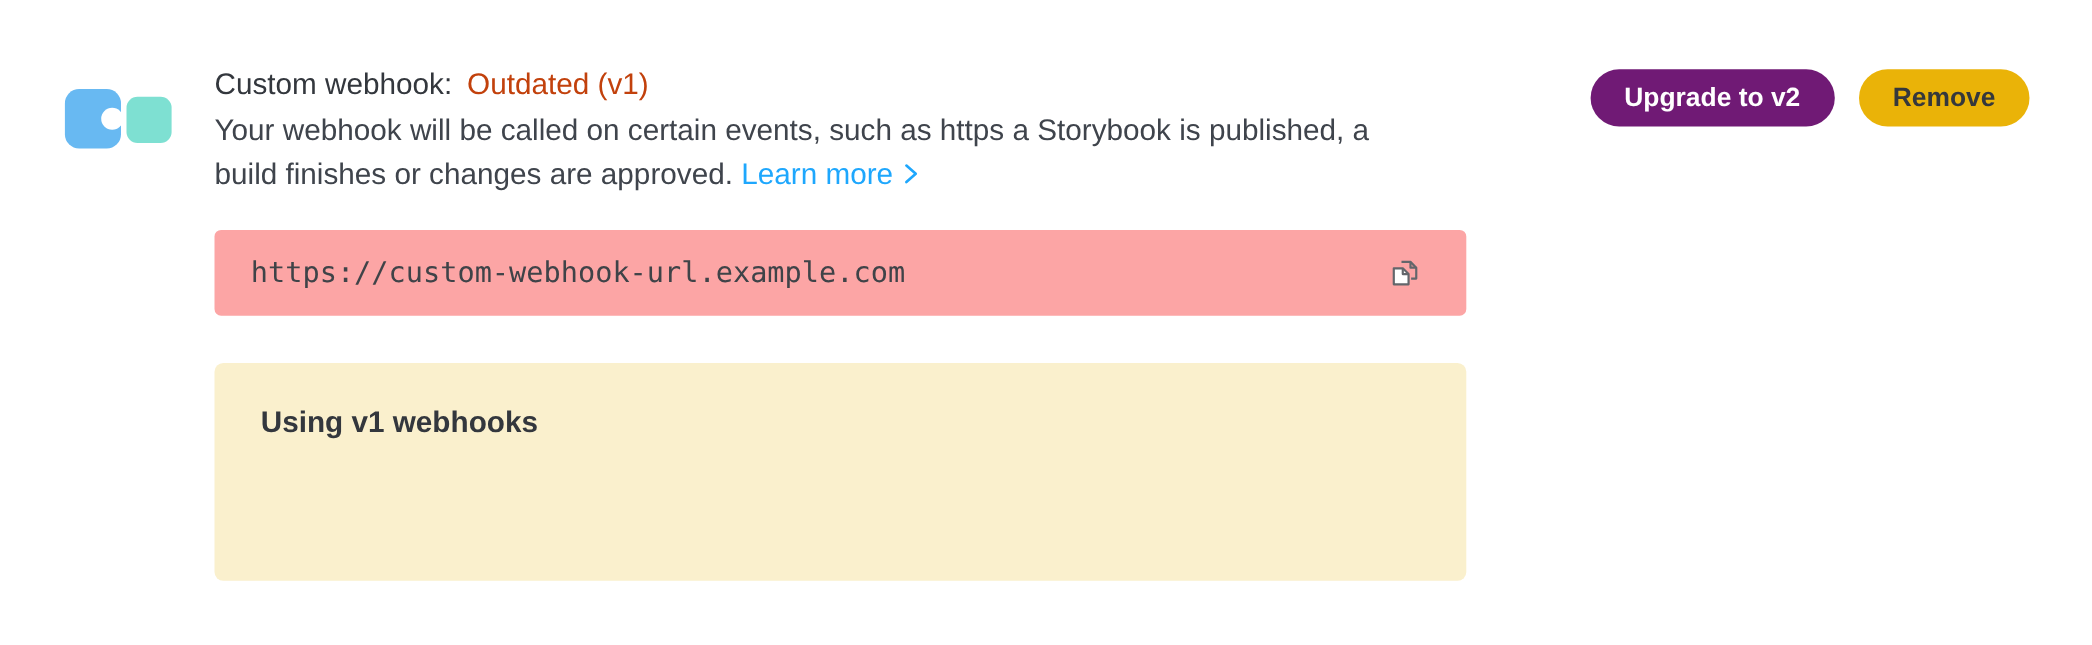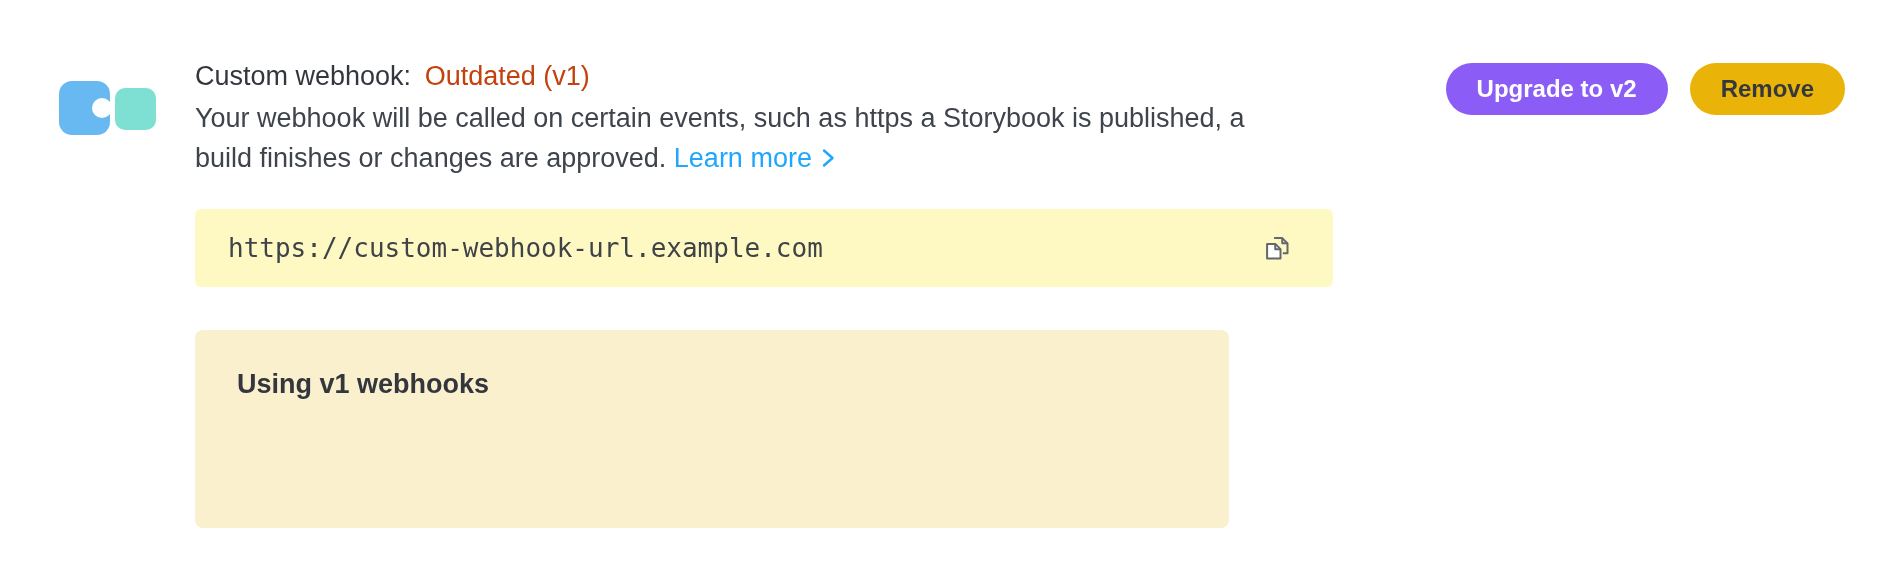--- a/index.html
+++ b/index.html
@@ -13,38 +13,38 @@
   .content { position:absolute; left:195px; top:56px; width:1138px; }
   .heading { font-size:27px; line-height:40px; }
   .heading .title { font-weight:400; color:#33373d; }
   .heading .status { color:#c2410c; margin-left:6px; }
   .description { margin-top:2px; font-size:27px; line-height:40px; color:#3f444c; }
   a.link { color:#1ea7fd; text-decoration:none; cursor:pointer; }
   .chevron { display:inline-block; margin-left:10px; transform:translateY(2px); }
 
   
   .url-field { position:absolute; left:195px; top:209px; width:1138px; height:78px;
-    background:#fef9c3; border-radius:6px; display:flex; align-items:center; padding:0 38px 0 33px; }
+    background:#fca5a5; border-radius:6px; display:flex; align-items:center; padding:0 38px 0 33px; }
   .url-text { font-family:"DejaVu Sans Mono","Liberation Mono",monospace; font-size:26px; color:#3f4348; flex:1;
     white-space:nowrap; overflow:hidden; }
   .copy-btn { background:none; border:none; cursor:pointer; width:36px; height:36px;
     display:flex; align-items:center; justify-content:center; }
 
   
-  .warning { position:absolute; left:195px; top:330px; width:1034px; height:198px;
+  .warning { position:absolute; left:195px; top:330px; width:1138px; height:198px;
     background:#faf0cd; border-radius:8px; padding:34px 42px 0 42px; }
   .warning-title { font-size:27px; line-height:40px; font-weight:700; color:#33373d; }
   .warning-body { font-size:27px; line-height:40px; color:#3f444c; }
 
   
   .actions { position:absolute; top:63px; right:57px; display:flex; gap:22px; }
   .btn { height:52px; border:none; border-radius:26px; padding:0 31px;
     font-family:"Liberation Sans","DejaVu Sans",sans-serif; font-size:24px; font-weight:700; cursor:pointer;
     display:flex; align-items:center; justify-content:center; white-space:nowrap; }
-  .btn-primary { background:#8b5cf6; color:#ffffff; }
+  .btn-primary { background:#701a75; color:#ffffff; }
   .btn-secondary { background:#eab308; color:#35383c; }
 </style>
 </head>
 <body>
 
 <div class="integration-icon">
   <svg width="100" height="56" viewBox="0 0 100 56">
     <rect x="2" y="1" width="51" height="54" rx="13" fill="#68b9f2"></rect>
     <rect x="58" y="8" width="41" height="42" rx="10" fill="#7ee0d2"></rect>
     <circle cx="45" cy="28" r="10" fill="#ffffff"></circle>

